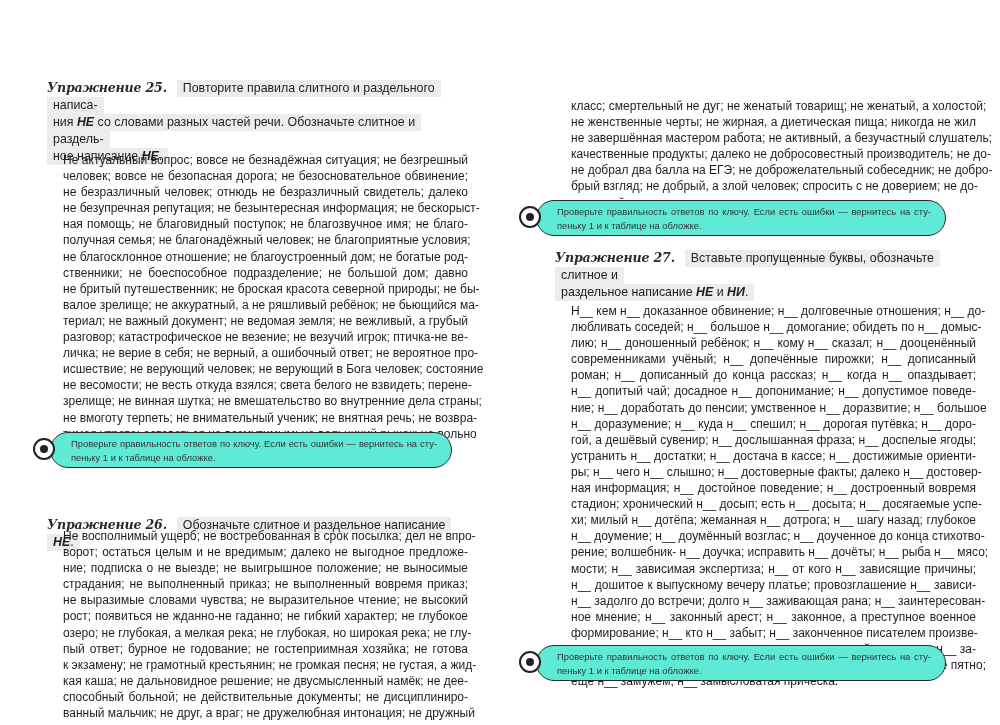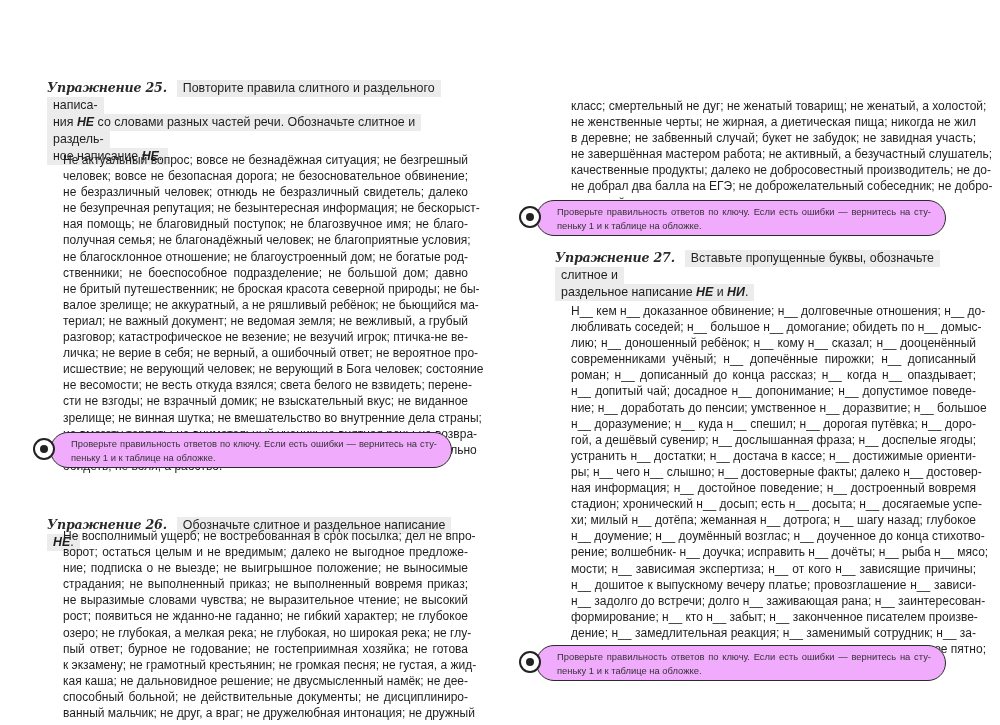--- a/index.html
+++ b/index.html
@@ -22,21 +22,21 @@
     font-family: "DejaVu Serif", serif; font-weight: bold; font-style: italic;
     font-size: 12.6px; color: #2a2a2a; margin-right: 10px; letter-spacing: -0.2px;
   }
   .heading .hl {
     background: #ececec; padding: 1px 6px 2px 6px; box-decoration-break: clone;
     -webkit-box-decoration-break: clone;
   }
   .heading b { font-style: italic; }
   .note {
     position: absolute; border: 1.6px solid #2b2b2b; border-radius: 18px;
-    height: 36px; box-sizing: border-box; background: #f0abfc;
+    height: 36px; box-sizing: border-box; background: #5eead4;
   }
   .note .txt {
     position: absolute; left: 20px; top: 4px; right: 14px;
     font-size: 9.4px; line-height: 13.5px; color: #333; text-align: justify;
   }
   .note .txt .ln { display: block; white-space: nowrap; text-align-last: justify; }
   .note .txt .ln.last { text-align-last: left; }
   .bullet {
     position: absolute; width: 22px; height: 22px; border: 2.4px solid #222;
     border-radius: 50%; background: #fff; box-sizing: border-box;
@@ -65,21 +65,20 @@
       <span class="ln">получная семья; не благонадёжный человек; не благоприятные условия;</span>
       <span class="ln">не благосклонное отношение; не благоустроенный дом; не богатые род-</span>
       <span class="ln">ственники; не боеспособное подразделение; не большой дом; давно</span>
       <span class="ln">не бритый путешественник; не броская красота северной природы; не бы-</span>
       <span class="ln">валое зрелище; не аккуратный, а не ряшливый ребёнок; не бьющийся ма-</span>
       <span class="ln">териал; не важный документ; не ведомая земля; не вежливый, а грубый</span>
       <span class="ln">разговор; катастрофическое не везение; не везучий игрок; птичка-не ве-</span>
       <span class="ln">личка; не верие в себя; не верный, а ошибочный ответ; не вероятное про-</span>
       <span class="ln">исшествие; не верующий человек; не верующий в Бога человек; состояние</span>
       <span class="ln">не весомости; не весть откуда взялся; света белого не взвидеть; перене-</span>
-      <span class="ln">сти не взгоды; не взрачный домик; не взыскательный вкус; не виданное</span>
       <span class="ln">зрелище; не винная шутка; не вмешательство во внутренние дела страны;</span>
       <span class="ln">не вмоготу терпеть; не внимательный ученик; не внятная речь; не возвра-</span>
       <span class="ln">тимая утрата; оставаться не возмутимым; не вольничий рынок; не вольно</span>
       <span class="ln last">обидеть; не воля, а рабство.</span>
     </div>
 
   <div class="note" style="left:50px; top:428px; width:402px;">
     <div class="txt">
         <span class="ln">Проверьте правильность ответов по ключу. Если есть ошибки — вернитесь на сту-</span>
         <span class="ln last">пеньку 1 и к таблице на обложке.</span>
@@ -107,24 +106,24 @@
     </div>
 
   <div class="pnum" style="left:210px; top:691px;">32</div>
 </div>
 
 <div class="page page-right">
 
   <div class="text" style="position:absolute; left:55px; top:78px; width:405px;">
       <span class="ln">класс; смертельный не дуг; не женатый товарищ; не женатый, а холостой;</span>
       <span class="ln">не женственные черты; не жирная, а диетическая пища; никогда не жил</span>
-      <span class="ln">в деревне; не забвенный случай; букет не забудок; не завидная участь;</span>
       <span class="ln">не завершённая мастером работа; не активный, а безучастный слушатель;</span>
       <span class="ln">качественные продукты; далеко не добросовестный производитель; не до-</span>
       <span class="ln">не добрал два балла на ЕГЭ; не доброжелательный собеседник; не добро-</span>
+      <span class="ln">брый взгляд; не добрый, а злой человек; спросить с не доверием; не до-</span>
       <span class="ln last">верчивый человек.</span>
     </div>
 
   <div class="note" style="left:36px; top:196px; width:410px;">
     <div class="txt">
         <span class="ln">Проверьте правильность ответов по ключу. Если есть ошибки — вернитесь на сту-</span>
         <span class="ln last">пеньку 1 и к таблице на обложке.</span>
       </div>
   </div>
   <div class="bullet" style="left:19px; top:202px;"></div>
@@ -146,20 +145,21 @@
       <span class="ln">устранить н__ достатки; н__ достача в кассе; н__ достижимые ориенти-</span>
       <span class="ln">ры; н__ чего н__ слышно; н__ достоверные факты; далеко н__ достовер-</span>
       <span class="ln">ная информация; н__ достойное поведение; н__ достроенный вовремя</span>
       <span class="ln">стадион; хронический н__ досып; есть н__ досыта; н__ досягаемые успе-</span>
       <span class="ln">хи; милый н__ дотёпа; жеманная н__ дотрога; н__ шагу назад; глубокое</span>
       <span class="ln">н__ доумение; н__ доумённый возглас; н__ доученное до конца стихотво-</span>
       <span class="ln">рение; волшебник- н__ доучка; исправить н__ дочёты; н__ рыба н__ мясо;</span>
       <span class="ln">мости; н__ зависимая экспертиза; н__ от кого н__ зависящие причины;</span>
       <span class="ln">н__ дошитое к выпускному вечеру платье; провозглашение н__ зависи-</span>
       <span class="ln">н__ задолго до встречи; долго н__ заживающая рана; н__ заинтересован-</span>
+      <span class="ln">ное мнение; н__ законный арест; н__ законное, а преступное военное</span>
       <span class="ln">формирование; н__ кто н__ забыт; н__ законченное писателем произве-</span>
       <span class="ln">дение; н__ замедлительная реакция; н__ заменимый сотрудник; н__ за-</span>
       <span class="ln">мерзающая река; оставаться н__ замеченным; вовсе н__ заметное пятно;</span>
       <span class="ln last">ещё н__  замужем; н__ замысловатая причёска.</span>
     </div>
 
   <div class="note" style="left:36px; top:641px; width:410px;">
     <div class="txt">
         <span class="ln">Проверьте правильность ответов по ключу. Если есть ошибки — вернитесь на сту-</span>
         <span class="ln last">пеньку 1 и к таблице на обложке.</span>

